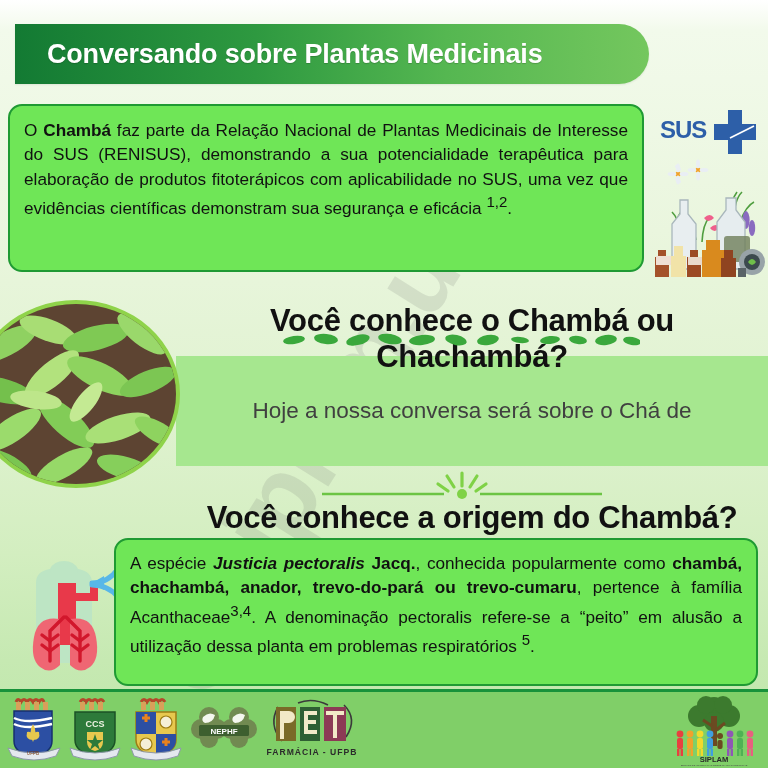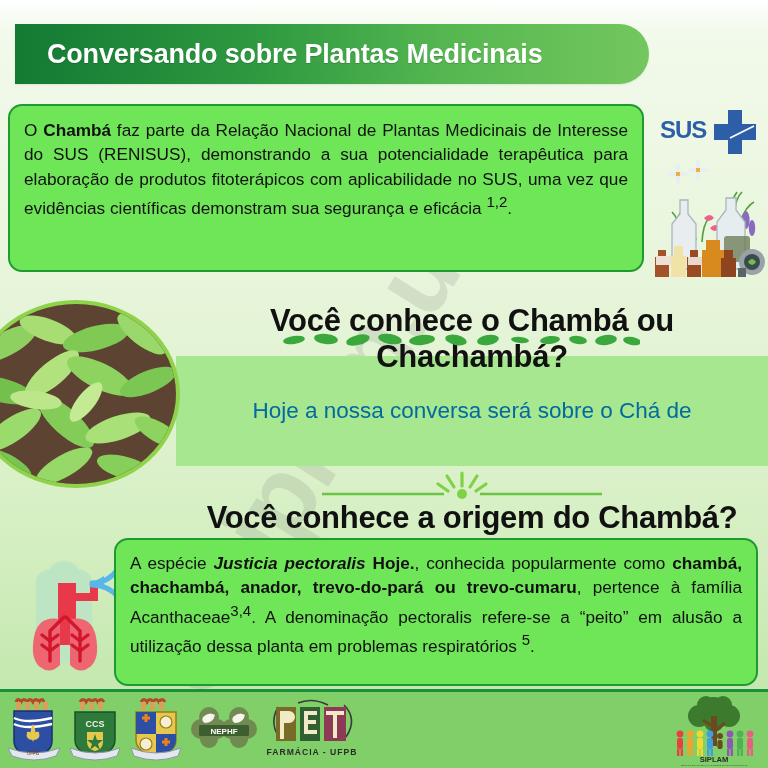--- a/index.html
+++ b/index.html
@@ -75,21 +75,21 @@
 
   .leaf-divider{position:absolute;left:280px;top:330px;width:360px;height:20px;z-index:13;}
 
   .band{
     position:absolute;left:176px;top:356px;width:592px;height:110px;
     background:#a6e78f;z-index:11;
   }
   .band .bt{
     position:absolute;left:0;top:0;width:592px;height:110px;
     display:flex;flex-direction:column;align-items:center;justify-content:center;
-    font-size:22.5px;line-height:1.7;color:#0369a1;text-align:center;
+    font-size:22.5px;line-height:1.7;color:#404040;text-align:center;
   }
   .band .bt i{font-style:italic;}
 
   .sparkle-divider{position:absolute;left:312px;top:468px;width:300px;height:34px;z-index:13;}
 
   
   .lungs{position:absolute;left:6px;top:545px;width:118px;height:150px;z-index:12;}
 
   
   .footer{
@@ -272,21 +272,21 @@
     </g>
     <g stroke="#58b7e8" stroke-width="5" fill="none" stroke-linecap="round">
       <path d="M112 24 q-10 14 -26 14"></path>
       <path d="M112 52 q-10 -12 -26 -12"></path>
     </g>
     <path d="M86 38 l12 -7 v14 Z" fill="#58b7e8"></path>
     <path d="M112 58 l-2 -14 l12 6 Z" fill="#58b7e8"></path>
   </svg>
 
   <div class="box" id="box-bottom">
-    <p><span>A espécie </span><b><i>Justicia pectoralis</i></b><b> Hoje.</b><span>, conhecida popularmente como </span><b>chambá, chachambá, anador, trevo-do-pará ou trevo-cumaru</b><span>, pertence à família Acanthaceae</span><sup>3,4</sup><span>. A denominação pectoralis refere-se a “peito” em alusão a utilização dessa planta em problemas respiratórios </span><sup>5</sup><span>.</span></p>
+    <p><span>A espécie </span><b><i>Justicia pectoralis</i></b><b> Jacq.</b><span>, conhecida popularmente como </span><b>chambá, chachambá, anador, trevo-do-pará ou trevo-cumaru</b><span>, pertence à família Acanthaceae</span><sup>3,4</sup><span>. A denominação pectoralis refere-se a “peito” em alusão a utilização dessa planta em problemas respiratórios </span><sup>5</sup><span>.</span></p>
   </div>
 
   <div class="footer">
     <div class="footer-logos">
 
       <svg class="lg" width="56" height="66" viewBox="0 0 56 66">
         <g>
           <path d="M10 6 q2 -5 5 0 q3 -5 6 0 q3 -5 6 0 q3 -5 6 0 q3 -5 5 0" fill="none" stroke="#b5472a" stroke-width="3"></path>
           <rect x="10" y="6" width="5" height="9" fill="#d8a05a"></rect>
             <rect x="19" y="6" width="5" height="9" fill="#d8a05a"></rect>

